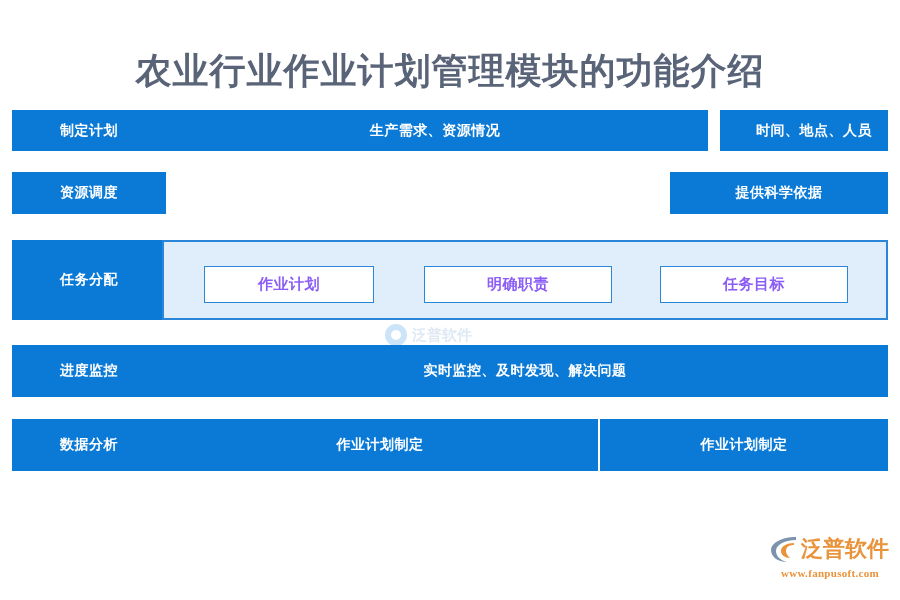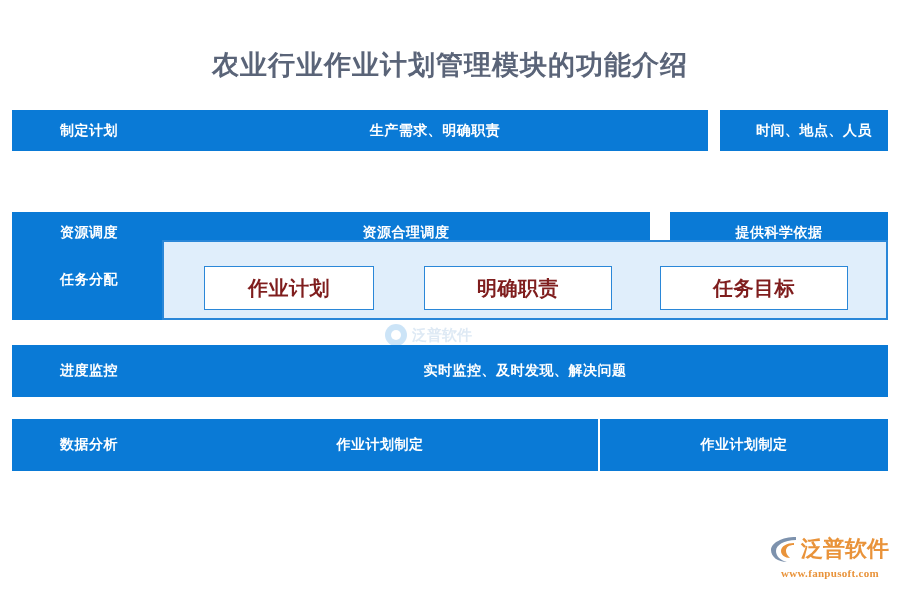--- a/index.html
+++ b/index.html
@@ -21,21 +21,21 @@
     height: 600px;
   }
 
   
   .page-title {
     position: absolute;
     left: 0;
     top: 47px;
     width: 900px;
     text-align: center;
-    font-size: 27px;
+    font-size: 36px;
     font-weight: 700;
     color: #5a6478;
     letter-spacing: 1px;
     white-space: nowrap;
   }
 
   
   .watermark {
     position: absolute;
     left: 385px;
@@ -84,21 +84,21 @@
     font-size: 14px;
     font-weight: 700;
     letter-spacing: 0.5px;
     white-space: nowrap;
     box-sizing: border-box;
   }
   .bar.label-col { font-size: 14px; }
 
   
   .r1 { top: 110px;  height: 41px; }
-  .r2 { top: 172px;  height: 42px; margin-top: 40px; }
+  .r2 { top: 172px;  height: 42px; }
   .r3 { top: 240px;  height: 80px; }
   .r4 { top: 345px;  height: 52px; }
   .r5 { top: 419px;  height: 52px; }
 
   .col-left   { left: 12px;  width: 154px; }
 
   
   .r1-mid   { left: 162px; width: 546px; }
   .r1-right { left: 720px; width: 168px; padding-left: 20px; }
   
@@ -109,30 +109,30 @@
     position: absolute;
     left: 162px;
     width: 726px;
     background: #e0eefb;
     border: 2px solid #2a87d8;
     box-sizing: border-box;
   }
   .subbox {
     position: absolute;
     top: 24px;
-    height: 44px;
+    height: 37px;
     background: #ffffff;
     border: 1px solid #2a87d8;
     box-sizing: border-box;
     display: flex;
     align-items: center;
     justify-content: center;
-    font-size: 20px;
-    font-weight: 700;
-    color: #7f1d1d;
+    font-size: 15px;
+    font-weight: 700;
+    color: #8b5cf6;
     letter-spacing: 0.5px;
     white-space: nowrap;
   }
   .sb1 { left: 40px;  width: 170px; }
   .sb2 { left: 260px; width: 188px; }
   .sb3 { left: 496px; width: 188px; }
 
   
   .r4-mid   { left: 162px; width: 726px; }
   
@@ -192,25 +192,24 @@
 <div id="page">
 
   <div class="page-title">农业行业作业计划管理模块的功能介绍</div>
 
   <div class="watermark">
     <span class="wm-mark"></span>
     <span class="wm-text">泛普软件</span>
   </div>
 
   <div class="bar label-col r1 col-left">制定计划</div>
-  <div class="bar r1 r1-mid">生产需求、明确职责</div>
+  <div class="bar r1 r1-mid">生产需求、资源情况</div>
   <div class="bar r1 r1-right">时间、地点、人员</div>
 
   <div class="bar label-col r2 col-left">资源调度</div>
-  <div class="bar r2 r2-mid">资源合理调度</div>
   <div class="bar r2 r2-right">提供科学依据</div>
 
   <div class="bar label-col r3 col-left">任务分配</div>
   <div class="panel r3">
     <div class="subbox sb1">作业计划</div>
     <div class="subbox sb2">明确职责</div>
     <div class="subbox sb3">任务目标</div>
   </div>
 
   <div class="bar r4 r4-mid">实时监控、及时发现、解决问题</div>

